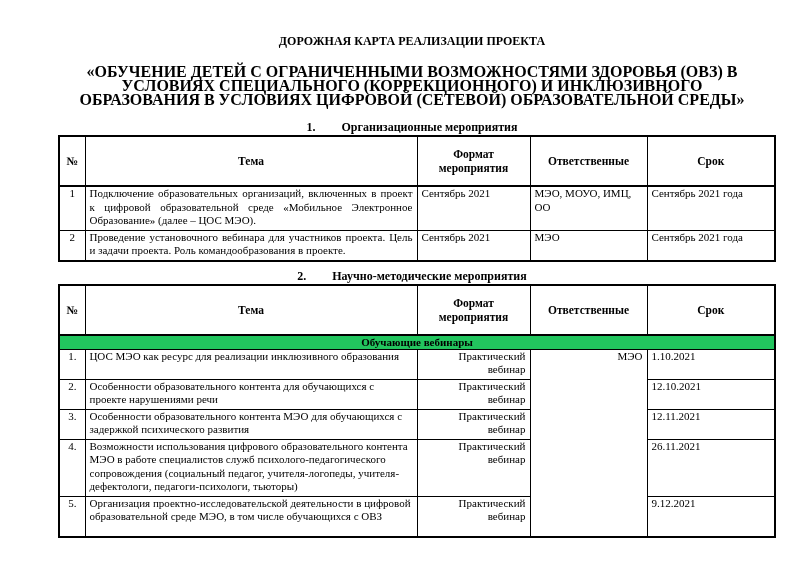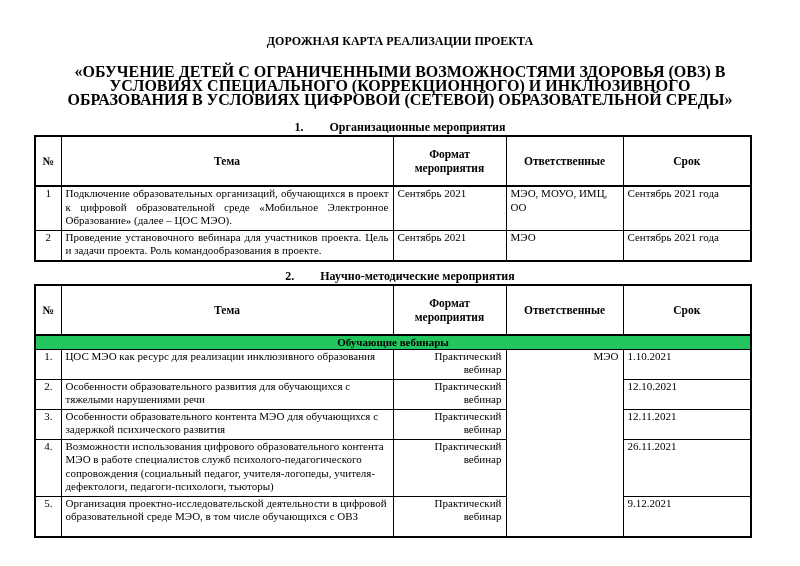--- a/index.html
+++ b/index.html
@@ -4,20 +4,21 @@
 <style>
   * { box-sizing: border-box; }
   html, body { margin: 0; padding: 0; background: #fff; }
   .page {
     width: 800px; height: 566px;
     background: #ffffff;
     font-family: "Liberation Serif", serif;
     color: #000;
     overflow: hidden;
     position: relative;
+    padding-left: 24px;
   }
   .doc-title {
     padding-top: 34px;
     text-align: center;
     font-weight: bold;
     font-size: 12px;
     line-height: 14px;
   }
   .doc-subtitle {
     margin: 17px auto 0;
@@ -114,21 +115,21 @@
         <th>№</th>
         <th>Тема</th>
         <th>Формат мероприятия</th>
         <th>Ответственные</th>
         <th>Срок</th>
       </tr>
     </thead>
     <tbody>
       <tr class="r1">
         <td class="num-cell">1</td>
-        <td class="theme-just">Подключение образовательных организаций, обучающихся в проект к цифровой образовательной среде «Мобильное Электронное Образование» (далее – ЦОС МЭО).</td>
+        <td class="theme-just">Подключение образовательных организаций, включенных в проект к цифровой образовательной среде «Мобильное Электронное Образование» (далее – ЦОС МЭО).</td>
         <td class="center">Сентябрь 2021</td>
         <td class="center">МЭО, МОУО, ИМЦ, ОО</td>
         <td class="center">Сентябрь 2021 года</td>
       </tr>
       <tr class="r2">
         <td class="num-cell">2</td>
         <td class="theme-just">Проведение установочного вебинара для участников проекта. Цель и задачи проекта. Роль командообразования в проекте.</td>
         <td class="center">Сентябрь 2021</td>
         <td class="center">МЭО</td>
         <td class="center">Сентябрь 2021 года</td>
@@ -164,21 +165,21 @@
       </tr>
       <tr class="r1">
         <td class="num-cell">1.</td>
         <td class="theme-left">ЦОС МЭО как ресурс для реализации инклюзивного образования</td>
         <td class="left">Практический вебинар</td>
         <td class="left" rowspan="5">МЭО</td>
         <td class="center">1.10.2021</td>
       </tr>
       <tr class="r2">
         <td class="num-cell">2.</td>
-        <td class="theme-left">Особенности образовательного развития для обучающихся с тяжелыми нарушениями речи</td>
+        <td class="theme-left">Особенности образовательного контента для обучающихся с проекте нарушениями речи</td>
         <td class="left">Практический вебинар</td>
         <td class="center">12.10.2021</td>
       </tr>
       <tr class="r3">
         <td class="num-cell">3.</td>
         <td class="theme-left">Особенности образовательного контента МЭО для обучающихся с задержкой психического развития</td>
         <td class="left">Практический вебинар</td>
         <td class="center">12.11.2021</td>
       </tr>
       <tr class="r4">

